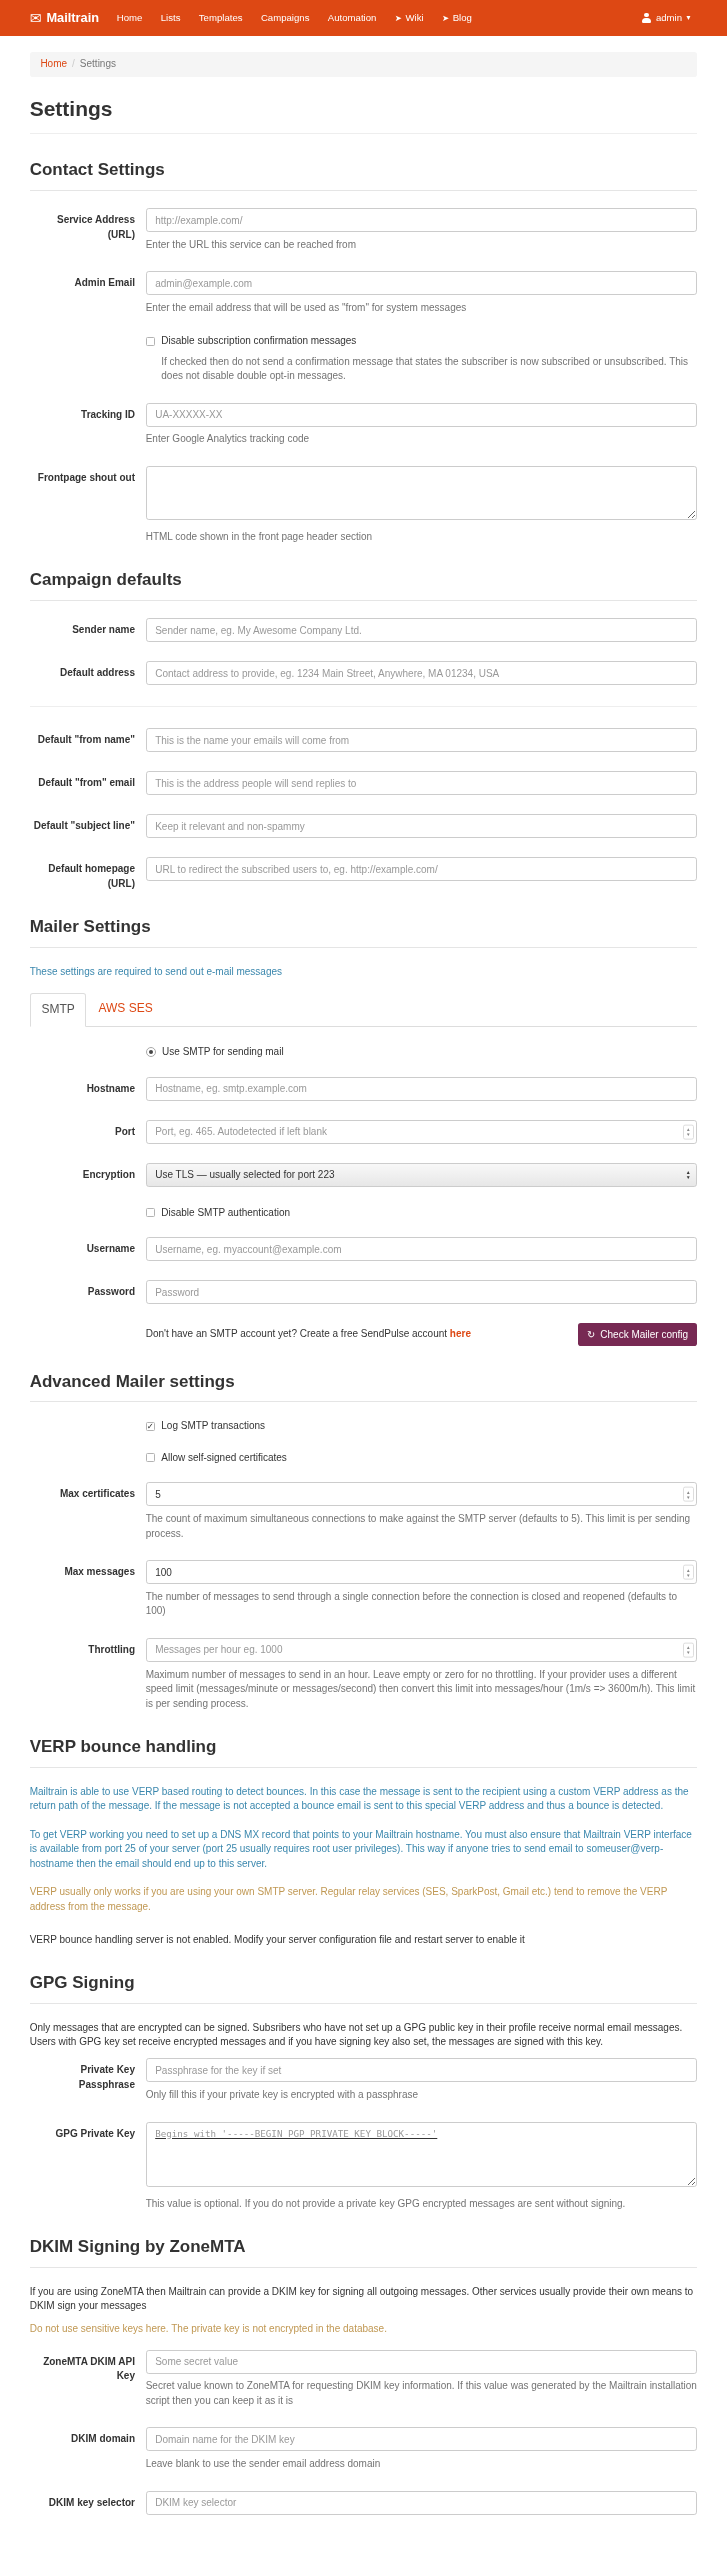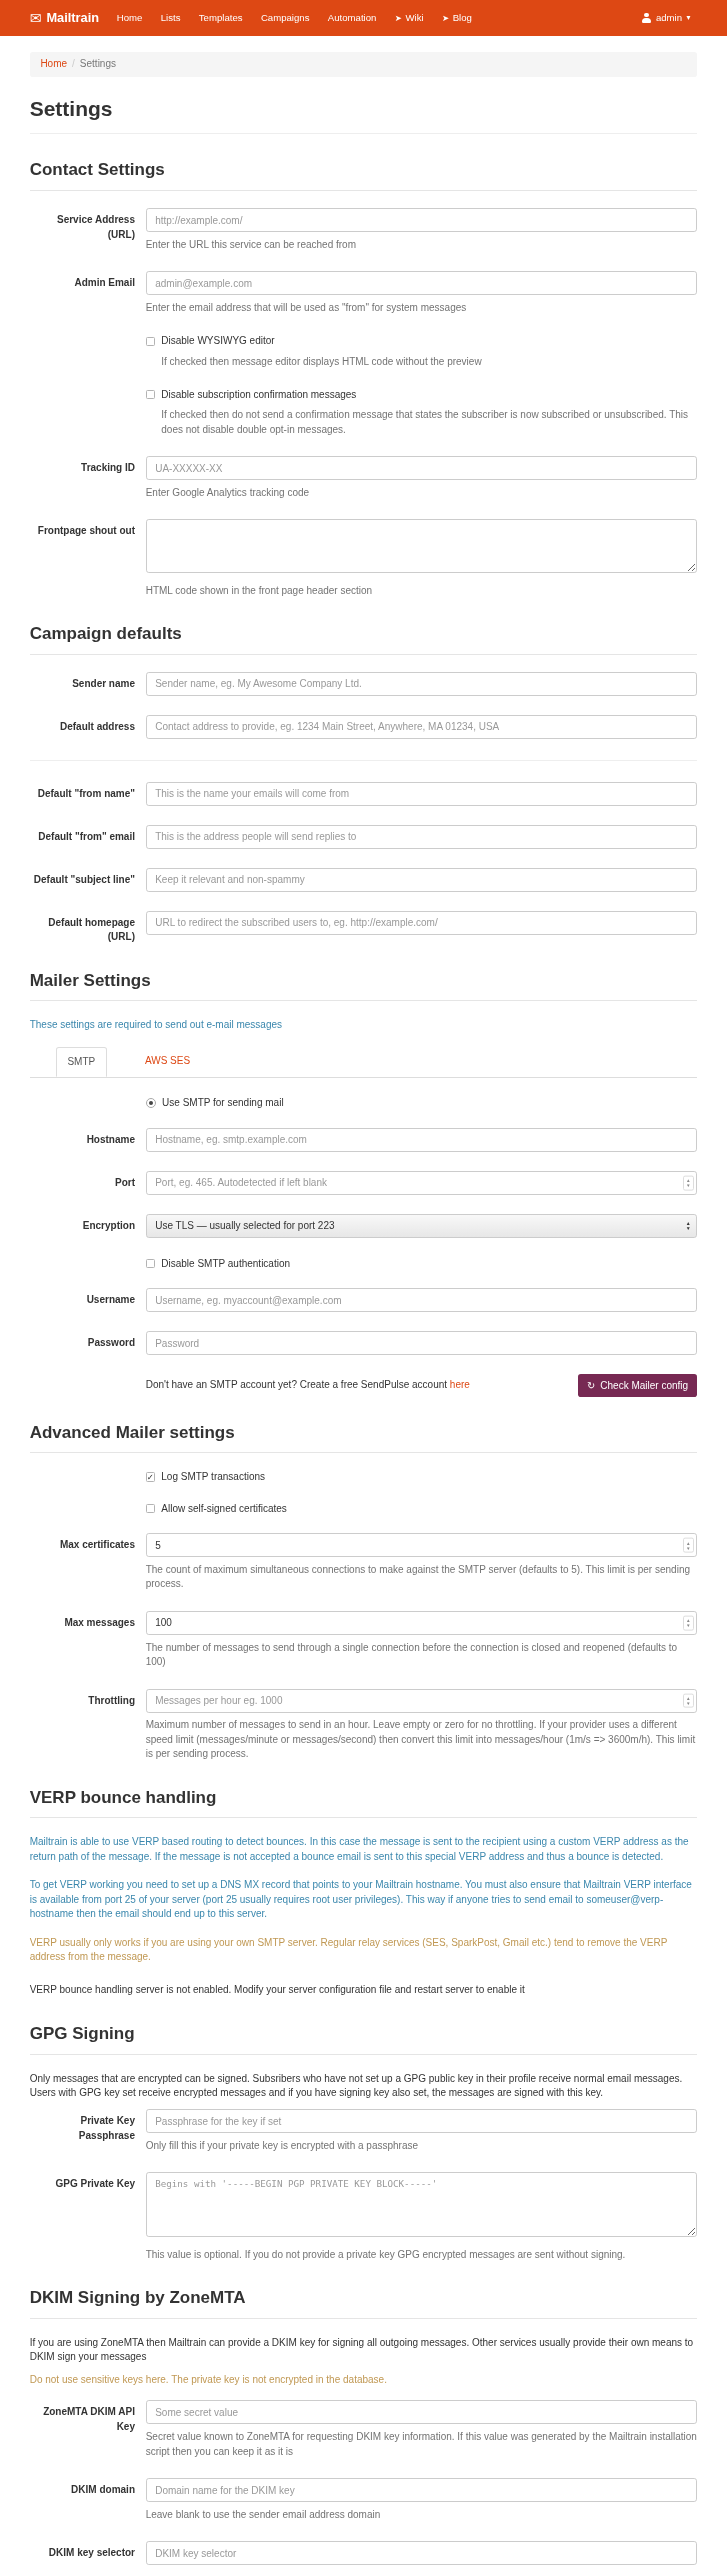--- a/index.html
+++ b/index.html
@@ -32,21 +32,21 @@
   .section-heading { font-size:17px; font-weight:600; color:#333; padding-bottom:7px; border-bottom:0.7px solid #e5e5e5; margin:24px 0 17px; }
 
   
   .form-group { display:flex; margin-bottom:19px; }
   .col-label { flex:0 0 116px; padding-right:10.7px; text-align:right; }
   .col-label label { font-weight:bold; color:#333; font-size:10px; padding-top:5px; display:inline-block; }
   .col-control { flex:1; position:relative; }
   .text-input, .area-input { width:100%; height:24px; padding:4.3px 8.5px; font-size:10px; color:#333;
       border:0.7px solid #ccc; border-radius:2.8px; background:#fff; font-family:inherit; }
   .text-input::placeholder, .area-input::placeholder { color:#999; opacity:1; }
-  .area-input { height:54px; resize:vertical; padding-top:5px; }
+  .area-input { height:54px; resize:vertical; padding-top:5px;text-decoration:underline; }
   .area-input.tall { height:65px; }
   .mono, .mono::placeholder { font-family:"DejaVu Sans Mono","Liberation Mono",monospace; font-size:9.2px; }
   .help-block { color:#737373; margin-top:5.7px; font-size:10px; }
   .offset { padding-left:116px; }
 
   
   .num-wrap { position:relative; }
   .spinner { position:absolute; right:3.6px; top:50%; transform:translateY(-50%); display:flex; flex-direction:column;
       align-items:center; color:#888; font-size:4.6px; line-height:5px; border:0.7px solid #ddd; border-radius:2.1px;
       padding:1.4px 2.1px; background:#fff; cursor:pointer; }
@@ -62,37 +62,37 @@
   .cbox { flex:0 0 9.2px; width:9.2px; height:9.2px; border:0.7px solid #b3b3b3; border-radius:1.4px; background:#fff;
       margin-top:2.1px; position:relative; cursor:pointer; }
   .cbox.checked::after { content:"✓"; position:absolute; left:0px; top:-2.1px; font-size:8.5px; color:#333; }
   .rbox { flex:0 0 10px; width:10px; height:10px; border:0.7px solid #a8a8a8; border-radius:50%; background:#fff;
       margin-top:1.4px; position:relative; cursor:pointer; }
   .rbox.selected::after { content:""; position:absolute; left:2.1px; top:2.1px; width:4.3px; height:4.3px; border-radius:50%; background:#444; }
   .check-label { margin-left:6.4px; color:#333; cursor:pointer; }
 
   
   .tabs { display:flex; border-bottom:0.7px solid #ddd; margin:14px 0 18.5px; }
-  .tab { padding:7px 10.7px; font-size:10px; cursor:pointer; margin-bottom:-0.7px; margin-right:1.4px;margin-left:26px; }
+  .tab { padding:7px 10.7px; font-size:12px; cursor:pointer; margin-bottom:-0.7px; margin-right:1.4px; }
   .tab.active { color:#555; background:#fff; border:0.7px solid #ddd; border-bottom-color:#fff; border-radius:2.8px 2.8px 0 0; }
   .tab.inactive { color:#dd4814; }
 
   
   .text-info-p { color:#3a87ad; margin:0 0 8.5px; }
   .text-warning-p { color:#c09853; margin:0 0 8.5px; }
   .text-plain-p { color:#333; margin:0 0 8.5px; }
   .para-gap { margin-bottom:14px; }
 
   
   .btn { display:inline-flex; align-items:center; gap:5px; border:none; border-radius:2.8px; font-size:10px;
       padding:5.7px 9.2px; cursor:pointer; color:#fff; font-family:inherit; }
   .btn-aubergine { background:#772953; }
   .sendpulse-row { display:flex; align-items:center; justify-content:space-between; padding-left:116px; margin:4.3px 0 21px; }
   .sendpulse-text { color:#333; }
-  .sendpulse-text a { color:#dd4814; text-decoration:none; cursor:pointer; }
+  .sendpulse-text a { color:#dd4814; text-decoration:none; cursor:pointer;font-weight:bold; }
 </style>
 </head>
 <body>
 
 <div class="navbar">
   <div class="navbar-inner">
     <div class="brand">
       <span class="env">✉</span>
       <span>Mailtrain</span>
     </div>
@@ -151,29 +151,20 @@
   </div>
 
   <div class="form-group">
     <div class="col-label"><label>Admin Email</label></div>
     <div class="col-control">
       <input class="text-input" placeholder="admin@example.com" style="">
       <div class="help-block">Enter the email address that will be used as "from" for system messages</div>
     </div>
   </div>
 
-  <div class="form-group offset">
-    <div style="flex:1">
-      <div class="check-row">
-        <span class="cbox"></span>
-        <span class="check-label">Disable WYSIWYG editor</span>
-      </div>
-      <div class="help-block" style="margin-left:15.6px">If checked then message editor displays HTML code without the preview</div>
-    </div>
-  </div>
 
   <div class="form-group offset">
     <div style="flex:1">
       <div class="check-row">
         <span class="cbox"></span>
         <span class="check-label">Disable subscription confirmation messages</span>
       </div>
       <div class="help-block" style="margin-left:15.6px">If checked then do not send a confirmation message that states the subscriber is now subscribed or unsubscribed. This does not disable double opt-in messages.</div>
     </div>
   </div>

